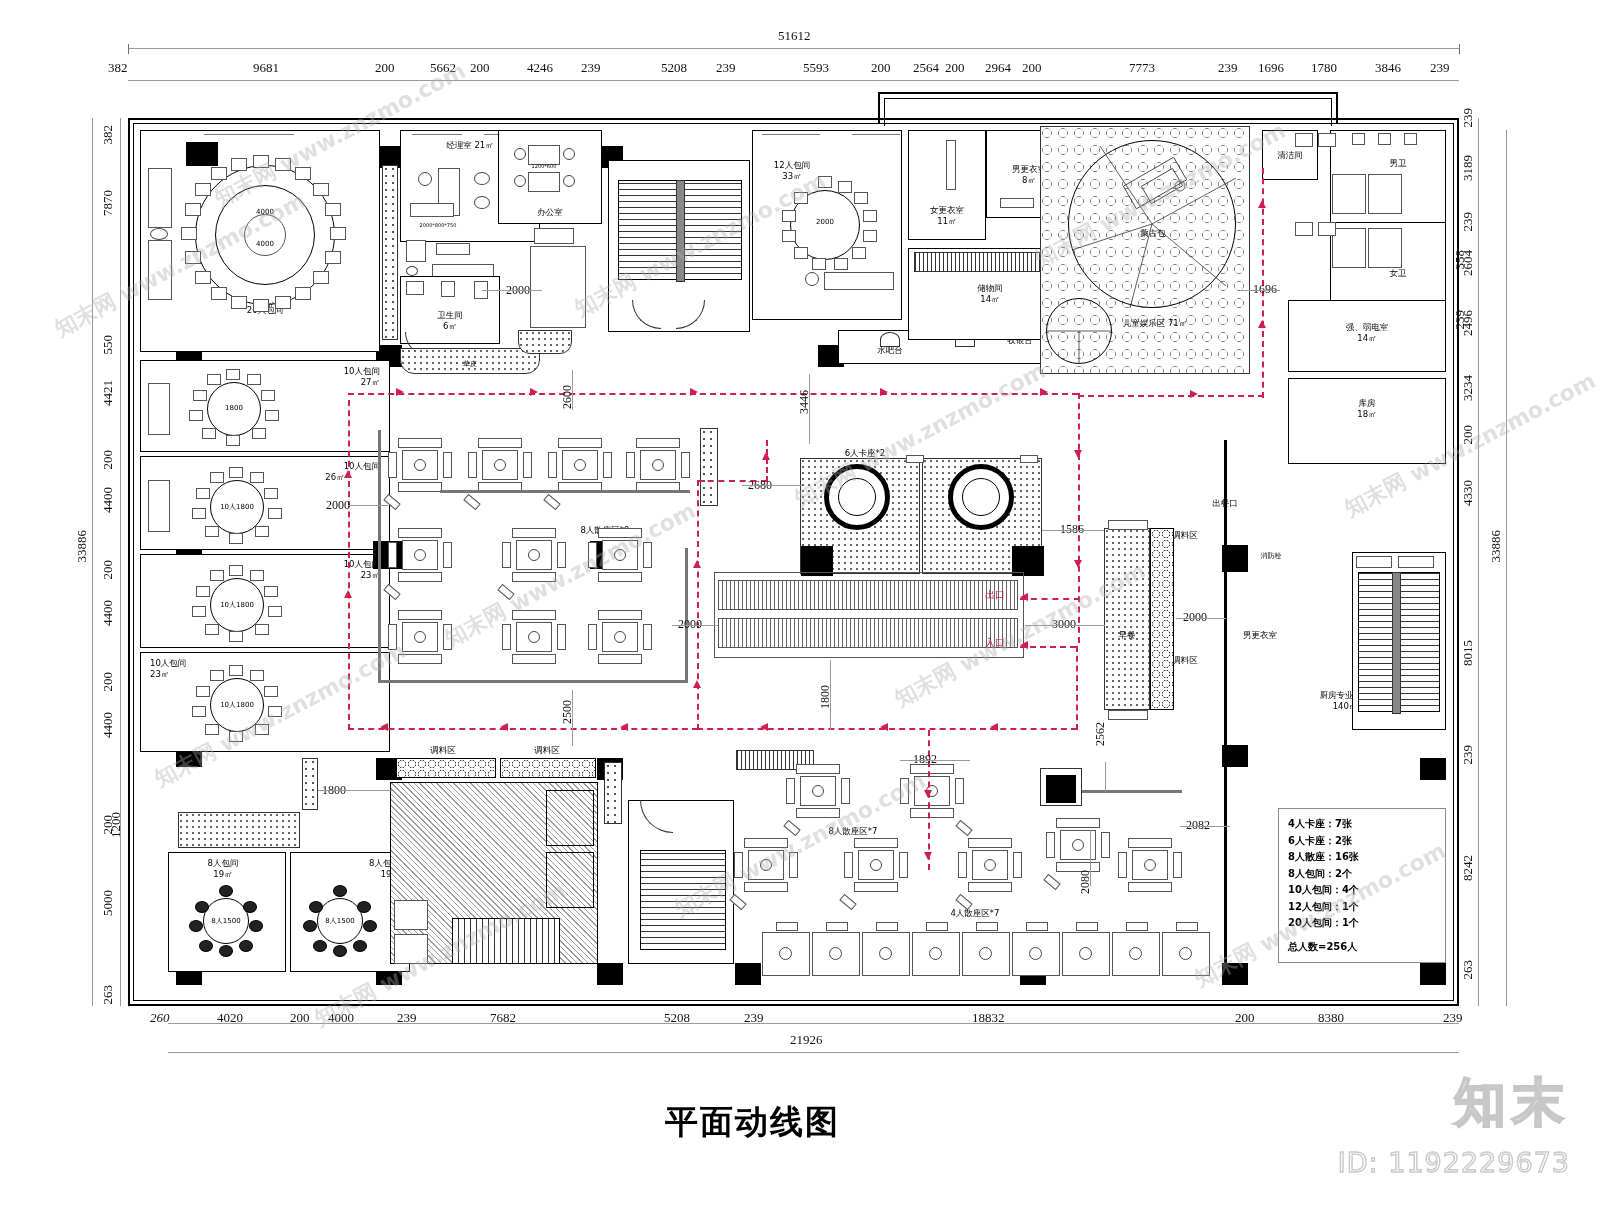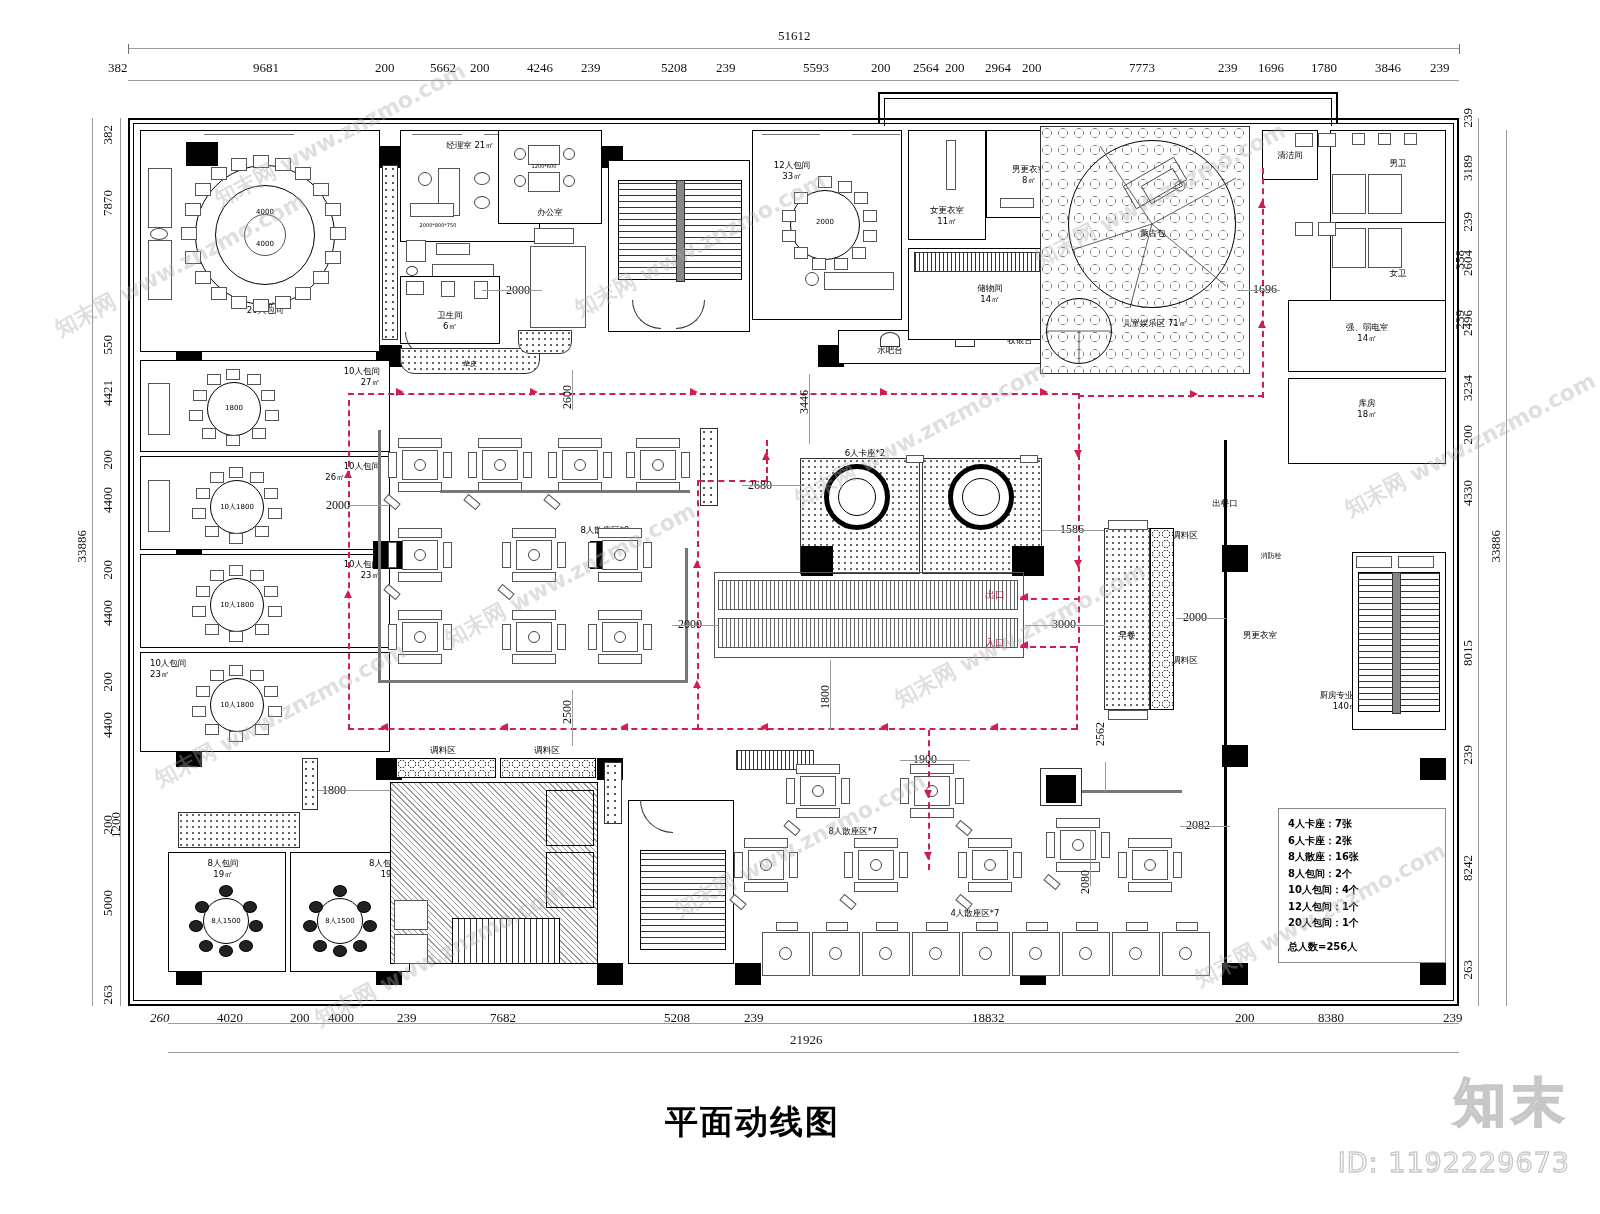--- a/index.html
+++ b/index.html
@@ -772,21 +772,21 @@
 <div class="abs dimtxt small vert" style="left:797px;top:390px;">3446</div>
 <div class="abs dimtxt small" style="left:748px;top:478px;">2680</div>
 <div class="abs dimtxt small" style="left:1060px;top:522px;">1586</div>
 <div class="abs dimtxt small" style="left:326px;top:498px;">2000</div>
 <div class="abs dimtxt small" style="left:678px;top:617px;">2000</div>
 <div class="abs dimtxt small" style="left:1052px;top:617px;">3000</div>
 <div class="abs dimtxt small" style="left:1183px;top:610px;">2000</div>
 <div class="abs dimtxt small vert" style="left:560px;top:700px;">2500</div>
 <div class="abs dimtxt small vert" style="left:818px;top:685px;">1800</div>
 <div class="abs dimtxt small" style="left:322px;top:783px;">1800</div>
-<div class="abs dimtxt small" style="left:913px;top:752px;">1900</div>
+<div class="abs dimtxt small" style="left:913px;top:752px;">1892</div>
 <div class="abs dimtxt small vert" style="left:1093px;top:722px;">2562</div>
 <div class="abs dimtxt small vert" style="left:1078px;top:870px;">2080</div>
 <div class="abs dimtxt small" style="left:1186px;top:818px;">2082</div>
 <div class="abs dimtxt small" style="left:1253px;top:282px;">1696</div>
 
 <div class="abs dimline" style="left:482px;top:290px;width:60px;height:1px;"></div>
 <div class="abs dimline" style="left:572px;top:370px;width:1px;height:40px;"></div>
 <div class="abs dimline" style="left:809px;top:374px;width:1px;height:70px;"></div>
 <div class="abs dimline" style="left:742px;top:485px;width:60px;height:1px;"></div>
 <div class="abs dimline" style="left:1042px;top:530px;width:62px;height:1px;"></div>

